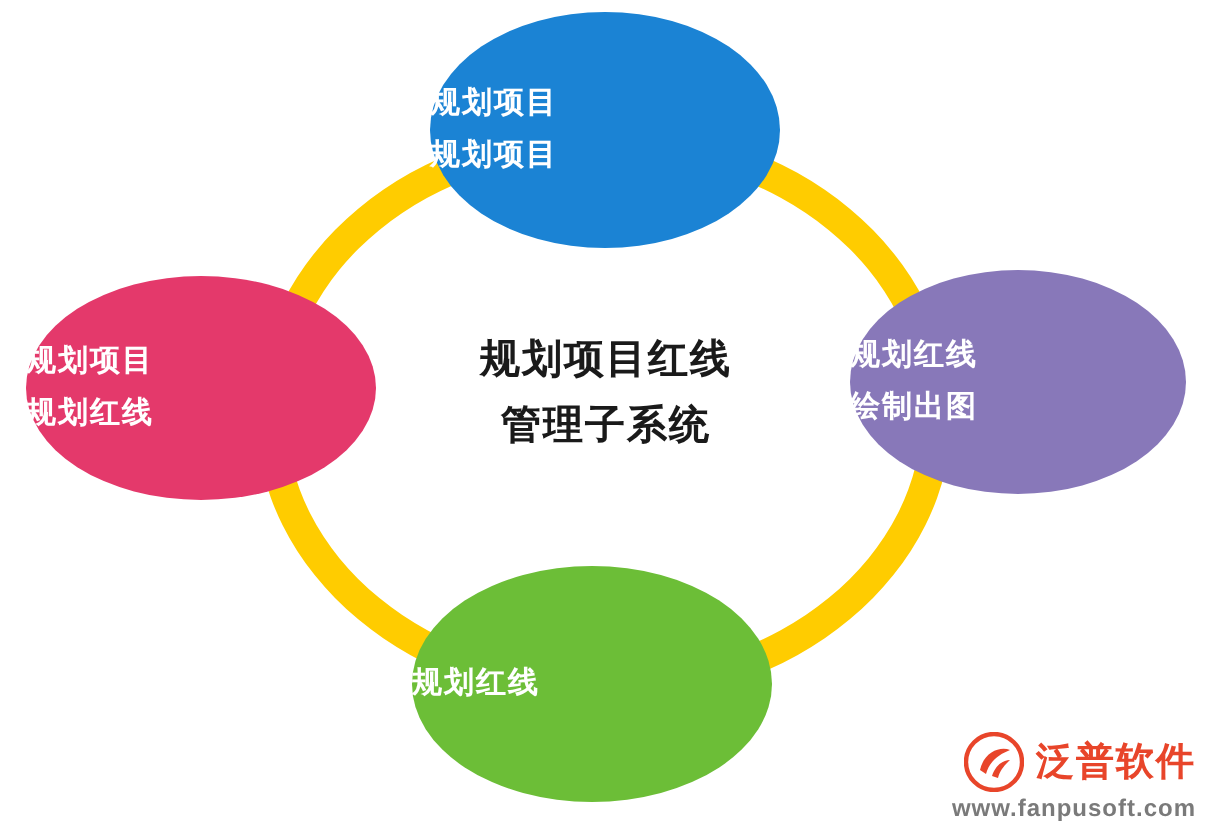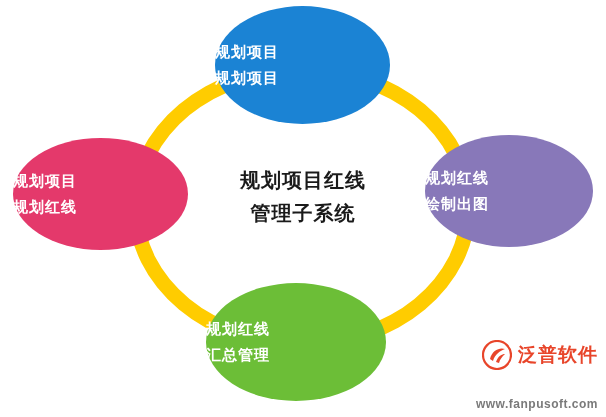--- a/index.html
+++ b/index.html
@@ -90,21 +90,20 @@
   }
 
   
   .logo {
     position: absolute;
     right: 8px;
     bottom: 6px;
     display: flex;
     flex-direction: column;
     align-items: flex-end;
-    gap: 26px;
   }
   .logo-row {
     display: flex;
     align-items: center;
     gap: 6px;
   }
   .logo-mark {
     width: 30px;
     height: 30px;
     position: relative;
@@ -140,21 +139,20 @@
     <div>规划项目</div>
   </div>
 
   <div class="node node-right">
     <div>规划红线</div>
     <div>绘制出图</div>
   </div>
 
   <div class="node node-bottom">
     <div>规划红线</div>
-    <div>汇总管理</div>
   </div>
 
   <div class="node node-left">
     <div>规划项目</div>
     <div>规划红线</div>
   </div>
 
   <div class="logo">
     <div class="logo-row">
       <span class="logo-mark">

